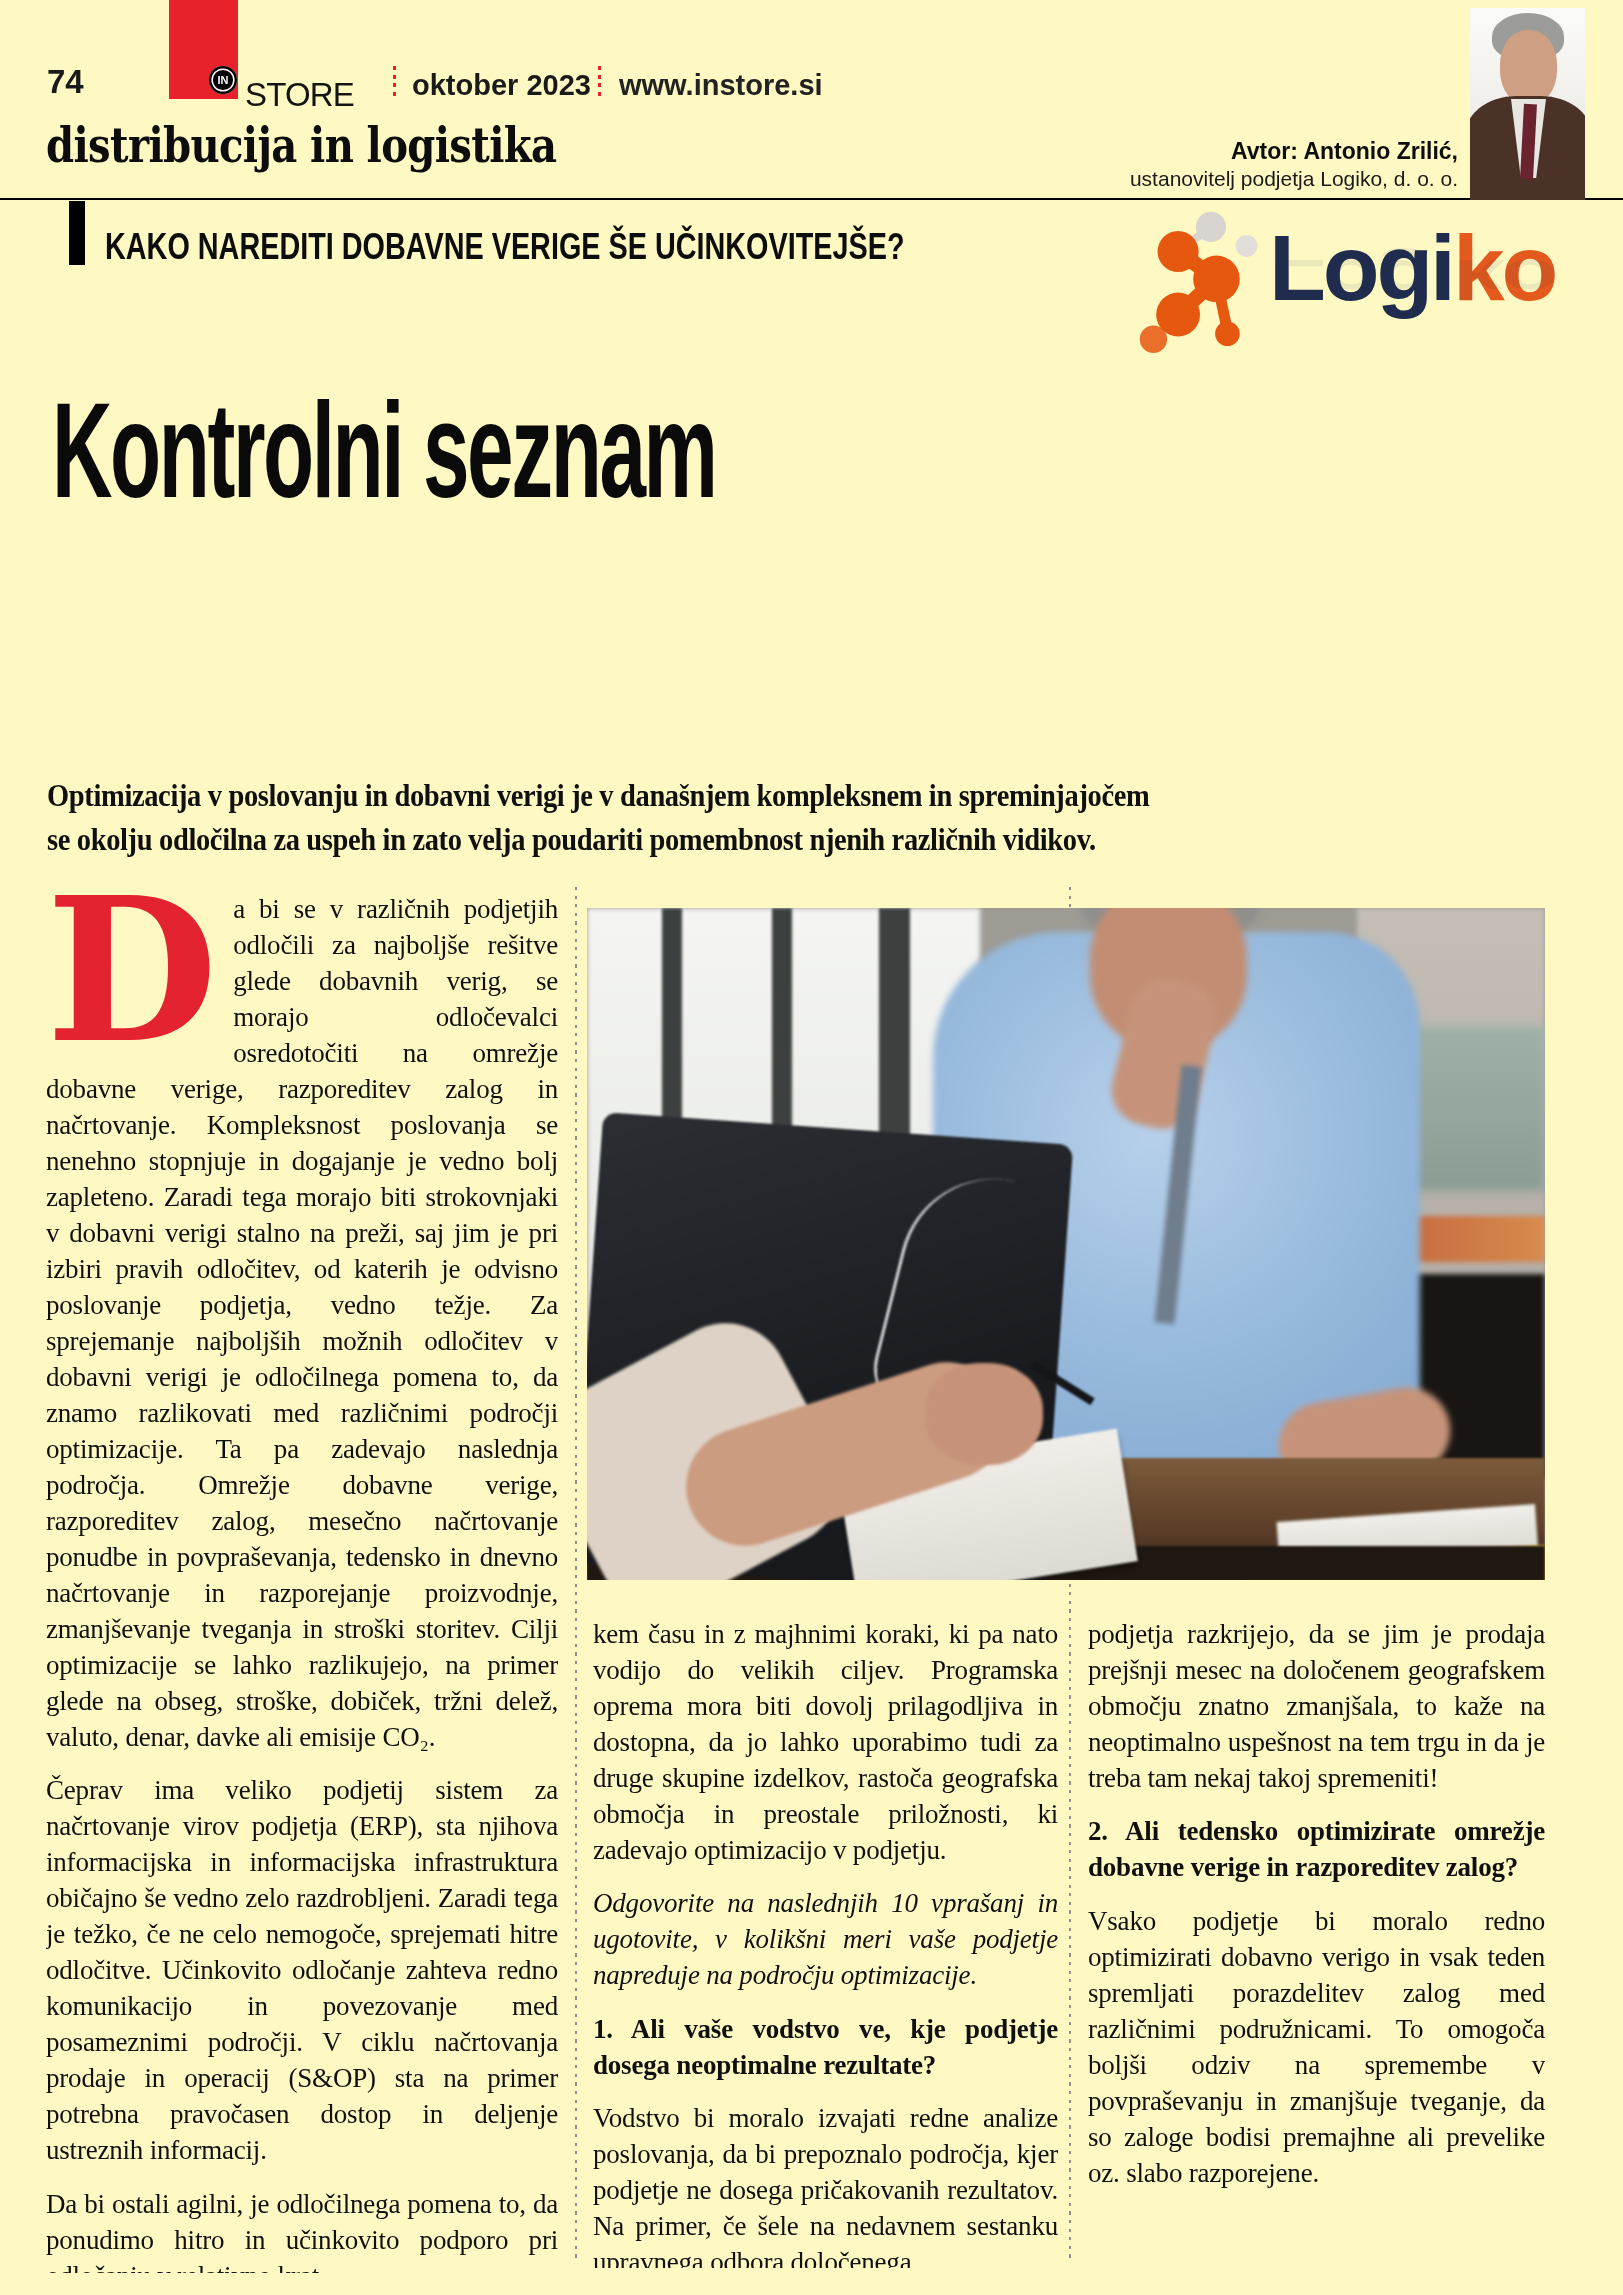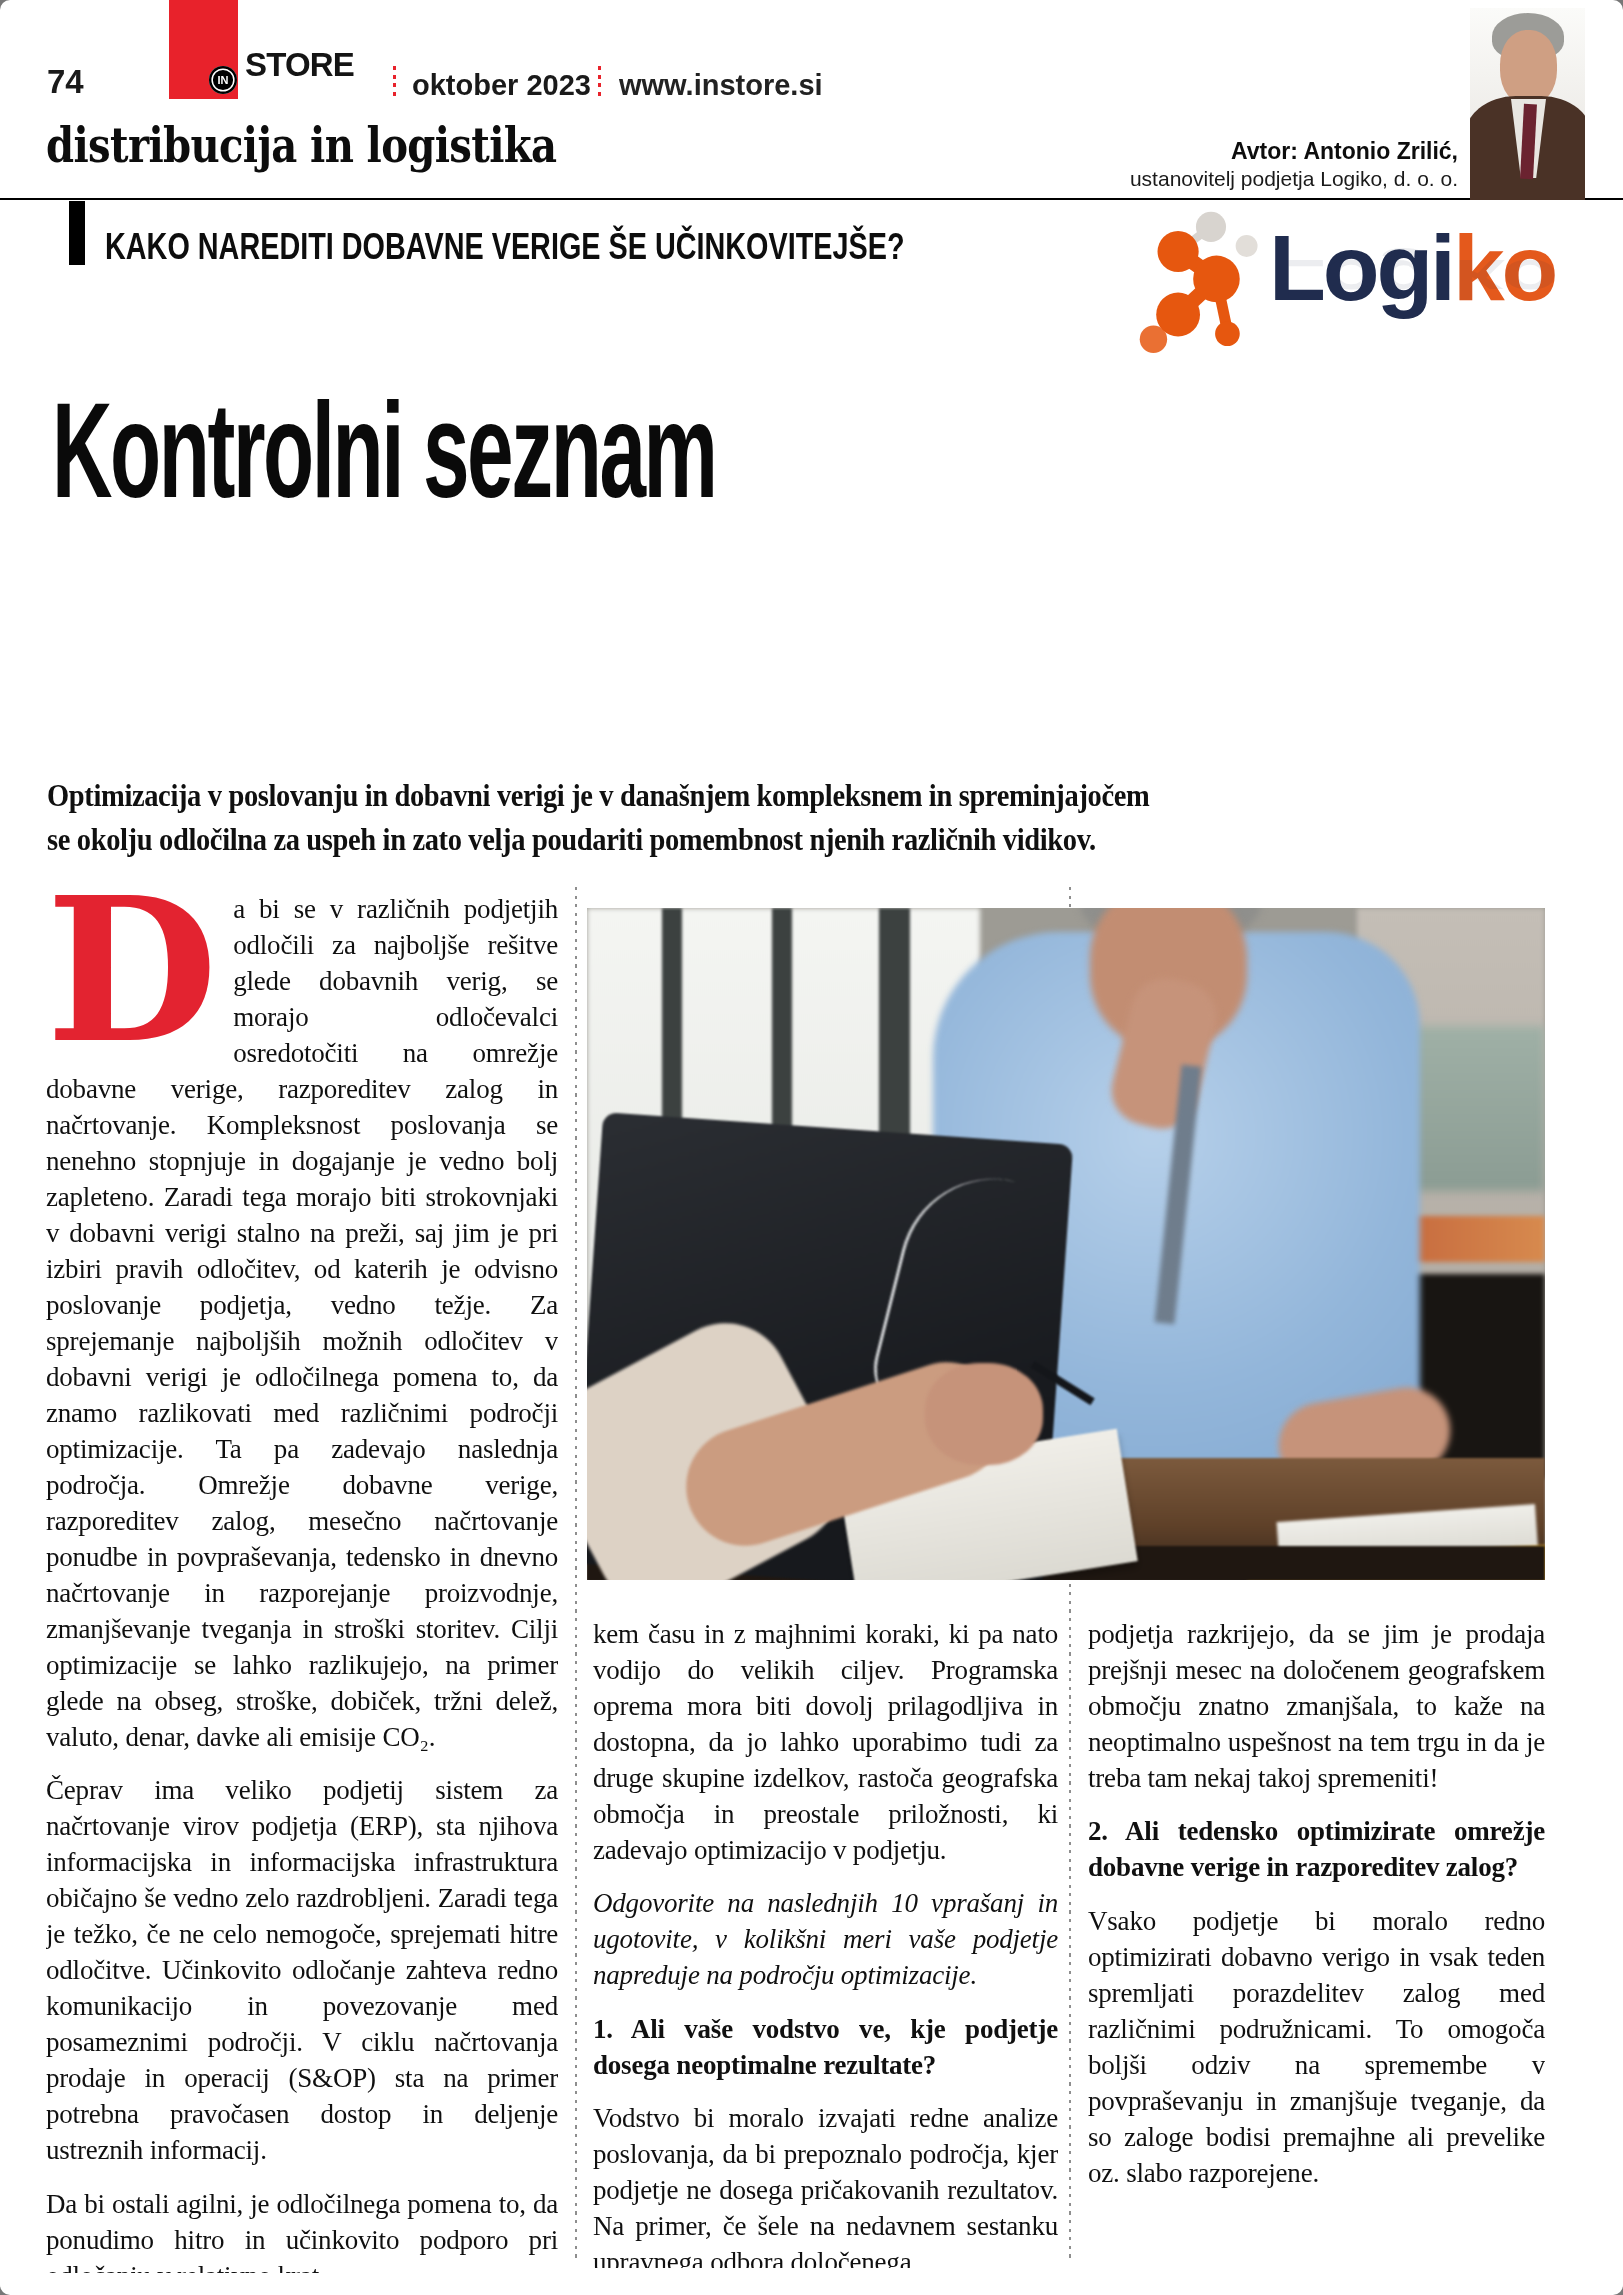--- a/index.html
+++ b/index.html
@@ -1,30 +1,30 @@
 <!DOCTYPE html>
 <html style="font-size:12.6px"><head>
 <meta charset="utf-8">
 <style>
   html,body{margin:0;padding:0;background:#777;}
   .page{
-    position:relative;width:1623px;height:2295px;background:#ffffff;
-    overflow:hidden;font-family:"Liberation Sans",sans-serif;color:#111;border-radius:10px;
+    position:relative;width:1623px;height:2295px;background:#fef9c3;
+    overflow:hidden;font-family:"Liberation Sans",sans-serif;color:#111;
   }
   .abs{position:absolute;}
   .cond{display:inline-block;transform-origin:0 50%;white-space:nowrap;}
 
   
   .page-num{left:47px;top:63px;font-size:33px;font-weight:800;color:#1a1a1a;}
   .brand-block{left:169px;top:0;width:69px;height:99px;background:#e8222b;}
   .in-badge{left:209px;top:66px;width:28px;height:28px;background:#000;border-radius:50%;
     display:flex;align-items:center;justify-content:center;z-index:3;
     box-shadow:inset 0 0 0 2.4px #000, inset 0 0 0 3.9px #fff;}
   .in-badge span{color:#fff;font-size:11px;font-weight:800;letter-spacing:0;}
-  .brand-name{left:245px;top:46px;font-size:33px;font-weight:700;letter-spacing:-0.8px;color:#141414;}
+  .brand-name{left:245px;top:76px;font-size:33px;font-weight:400;letter-spacing:-0.8px;color:#141414;}
   .hdr-sep{top:66px;width:3.1px;height:33px;
     background-image:repeating-linear-gradient(to bottom,#e8222b 0 3.9px,transparent 3.9px 8.6px);}
   .issue{left:412px;top:69px;font-size:29px;font-weight:700;color:#1a1a1a;text-align:center;}
   .website{left:619px;top:69px;font-size:29px;font-weight:700;color:#222;}
   .section-title{left:46px;top:116px;font-size:49px;font-weight:800;
     font-family:"DejaVu Serif",serif;letter-spacing:-0.8px;color:#0d0d0d;}
   .author-box{right:165px;top:137px;text-align:right;line-height:28px;}
   .author-name{font-size:23px;font-weight:800;color:#0d0d0d;}
   .author-role{font-size:21px;font-weight:400;color:#1a1a1a;}
   .author-photo{left:1470px;top:7.9px;width:115px;height:192px;overflow:hidden;background:#f2f2ef;z-index:4;}

